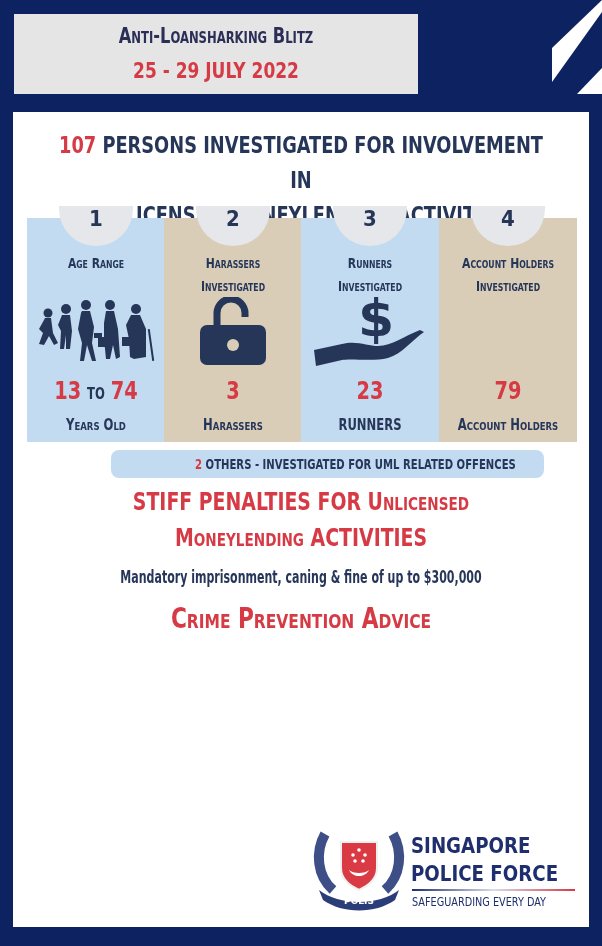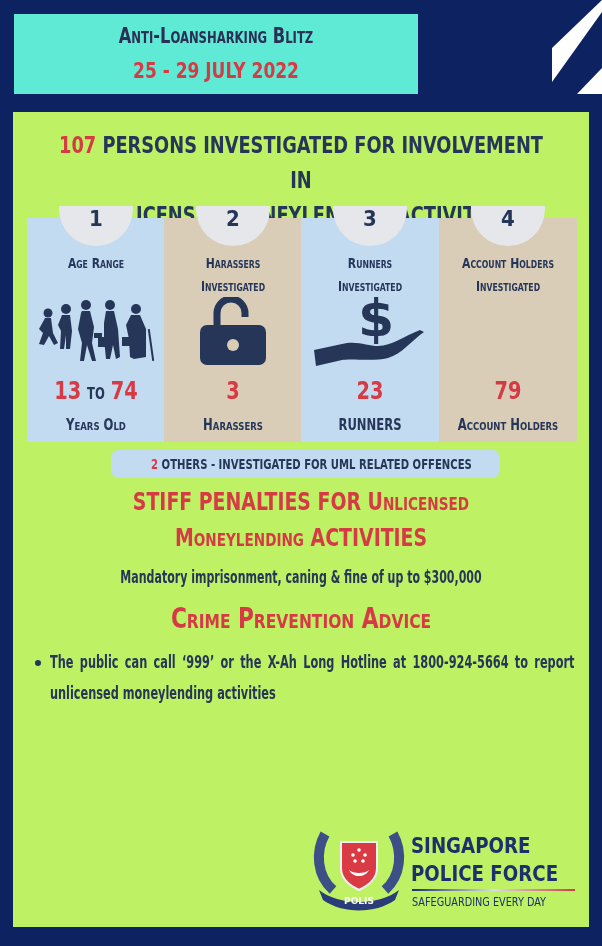--- a/index.html
+++ b/index.html
@@ -1,35 +1,35 @@
 <!DOCTYPE html>
 <html><head>
 <meta charset="utf-8">
 <style>
   html, body { margin:0; padding:0; }
   body { width:602px; height:946px; background:#0d2260; position:relative; overflow:hidden;
          font-family:"DejaVu Sans Condensed","DejaVu Sans", sans-serif; }
-  #header-box { position:absolute; left:14px; top:14px; width:404px; height:80px; background:#5eead4; text-align:center; }
+  #header-box { position:absolute; left:14px; top:14px; width:404px; height:80px; background:#e5e5e5; text-align:center; }
   #header-title { position:absolute; left:0; right:0; top:10px; font-size:21px; font-weight:bold; color:#2b2f55; letter-spacing:0px; font-variant:small-caps; transform:scaleX(0.86); }
   #header-date { position:absolute; left:0; right:0; top:44px; font-size:22px; font-weight:bold; color:#d63a45; transform:scaleX(0.86); }
   #corner-logo { position:absolute; right:0; top:0; width:80px; height:96px; }
-  #panel { position:absolute; left:13px; top:112px; width:576px; height:815px; background:#bef264; }
+  #panel { position:absolute; left:13px; top:112px; width:576px; height:815px; background:#ffffff; }
   #headline { position:absolute; left:0; right:0; top:16px; text-align:center; font-size:23px; font-weight:bold; color:#263659; line-height:35px; transform:scaleX(0.86); }
   #headline .red { color:#d63a45; }
   .card { position:absolute; top:106px; width:138px; height:224px; }
   .card.blue { background:#c2dbf0; }
   .card.beige { background:#d9cdb8; }
   .tab { position:absolute; left:50%; top:-12px; width:74px; height:40px; margin-left:-37px; background:#e6e7ea; border-radius:0 0 37px 37px; }
   .tab-num { position:absolute; left:0; right:0; top:-12px; text-align:center; font-size:22px; font-weight:bold; color:#263659; }
   .card-label { position:absolute; left:0; right:0; top:34px; text-align:center; font-size:14px; font-weight:bold; color:#263659; line-height:23px; font-variant:small-caps; transform:scaleX(0.86); }
   .card-icon { position:absolute; left:0; right:0; top:78px; height:72px; display:flex; align-items:center; justify-content:center; }
   .card-value { position:absolute; left:0; right:0; top:158px; text-align:center; font-size:25px; font-weight:bold; color:#d63a45; transform:scaleX(0.86); }
   .card-value .navy { color:#263659; font-variant:small-caps; font-size:22px; }
   .card-unit { position:absolute; left:0; right:0; top:198px; text-align:center; font-size:15px; font-weight:bold; color:#263659; font-variant:small-caps; transform:scaleX(0.86); }
-  #others-pill { position:absolute; left:98px; top:338px; width:389px; height:28px; background:#c2dbf0; border-radius:8px; text-align:center; line-height:28px; font-size:14px; font-weight:bold; color:#263659; }
+  #others-pill { position:absolute; left:98px; top:338px; width:389px; height:28px; background:#c2dbf0; border-radius:8px; text-align:center; line-height:28px; font-size:14px; font-weight:bold; color:#263659;padding-left:44px; }
   #others-pill span.inner { display:inline-block; transform:scaleX(0.8); white-space:nowrap; }
   #others-pill .red { color:#d63a45; }
   #penalty-title { position:absolute; left:0; right:0; top:372px; text-align:center; font-size:25px; font-weight:bold; color:#d63a45; line-height:36px; font-variant:small-caps; transform:scaleX(0.84); }
   #penalty-sub { position:absolute; left:0; right:0; top:455px; text-align:center; font-size:17px; color:#263659; font-weight:bold; transform:scaleX(0.72); white-space:nowrap; }
   #advice-title { position:absolute; left:0; right:0; top:490px; text-align:center; font-size:28px; font-weight:bold; color:#d63a45; font-variant:small-caps; transform:scaleX(0.86); }
   #advice-list { position:absolute; left:22px; width:540px; top:535px; margin:0; padding:0; list-style:none; }
   #advice-list li { position:relative; padding-left:15px; font-size:17px; font-weight:bold; color:#263659; line-height:31px; text-align:justify; }
   #advice-list li .txt { display:block; transform:scaleX(0.74); transform-origin:left; width:135%; }
   #advice-list li .bullet { position:absolute; left:0; top:13px; width:6px; height:6px; border-radius:3px; background:#263659; }
   #spf-crest { position:absolute; left:298px; top:712px; width:96px; height:88px; }
@@ -137,24 +137,20 @@
   </div>
 
   <div id="penalty-title">
     <div>STIFF PENALTIES FOR Unlicensed</div>
     <div>Moneylending ACTIVITIES</div>
   </div>
   <div id="penalty-sub">Mandatory imprisonment, caning &amp; fine of up to $300,000</div>
 
   <div id="advice-title">Crime Prevention Advice</div>
   <ul id="advice-list">
-    <li>
-        <span class="bullet"></span>
-        <span class="txt">The public can call ‘999’ or the X-Ah Long Hotline at 1800-924-5664 to report unlicensed moneylending activities</span>
-      </li>
   </ul>
 
   <svg id="spf-crest" viewBox="0 0 96 88">
     <path d="M14 10 C4 28 6 52 22 66" fill="none" stroke="#3d4f86" stroke-width="10"></path>
     <path d="M82 10 C92 28 90 52 74 66" fill="none" stroke="#3d4f86" stroke-width="10"></path>
     <path d="M30 18 L66 18 L66 44 C66 56 56 62 48 66 C40 62 30 56 30 44 Z" fill="#d93a44" stroke="#f0f0f0" stroke-width="2"></path>
     <path d="M38 46 C42 54 54 54 58 46 C54 50 42 50 38 46 Z" fill="#ffffff"></path>
     <circle cx="48" cy="26" r="1.8" fill="#fff"></circle>
       <circle cx="42" cy="31" r="1.8" fill="#fff"></circle>
       <circle cx="54" cy="31" r="1.8" fill="#fff"></circle>

